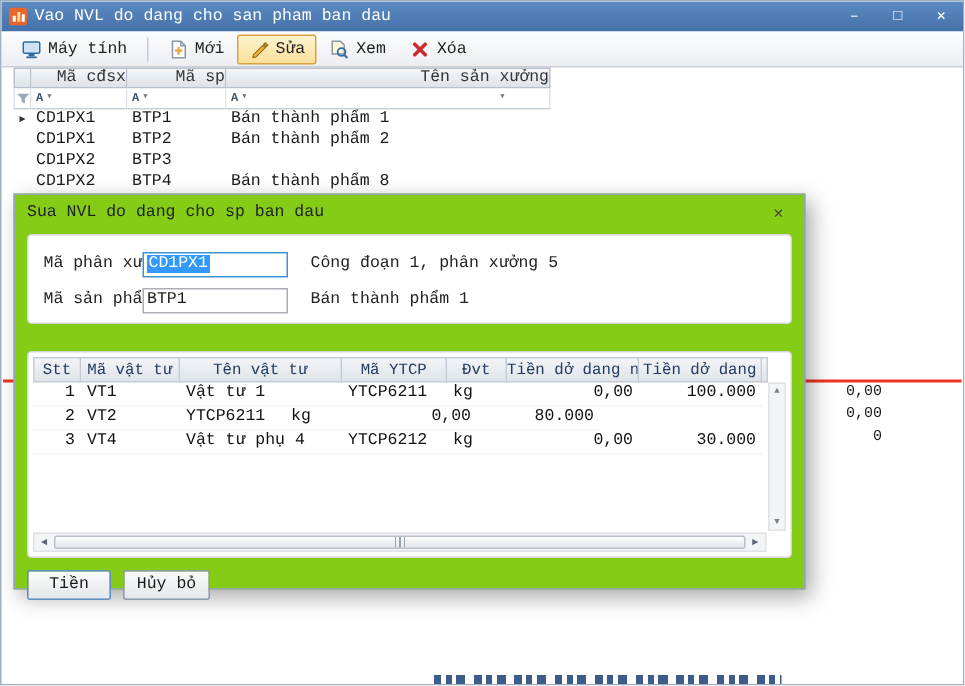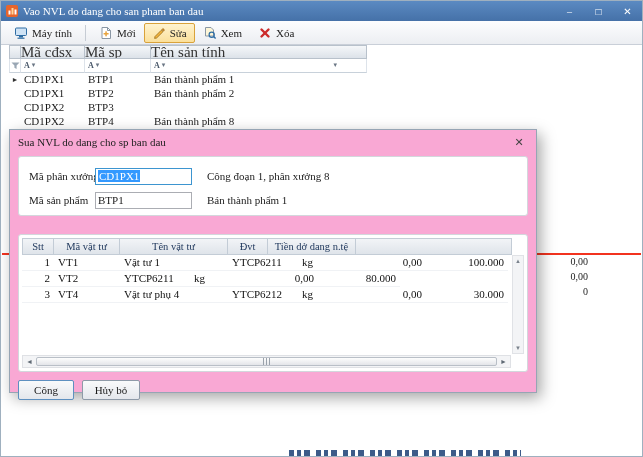--- a/index.html
+++ b/index.html
@@ -1,19 +1,19 @@
 <!DOCTYPE html>
 <html><head>
 <meta charset="utf-8">
 <style>
   *{margin:0;padding:0;box-sizing:border-box}
   body{background:#fff;margin:0}
   .screen{position:relative;width:643px;height:457px;overflow:hidden;background:#fff;
           border:1px solid #9fb0bf;color:#1a1a1a;
-          font-family:Liberation Serif, serif;font-size:11px}
+          font-family:Liberation Mono, monospace;font-size:11px}
 
   
   .titlebar{position:absolute;top:0;left:0;right:0;height:20px;
             background:linear-gradient(#5b8ac2,#4571a8);display:flex;align-items:center;color:#fff}
   .app-icon{margin:0 5px;display:flex;flex:none}
   .title-text{flex:1;font-size:11px;white-space:nowrap;overflow:hidden}
   .win-controls{display:flex;height:100%}
   .win-btn{width:29px;height:100%;display:flex;align-items:center;justify-content:center;font-size:10px;color:#fff}
 
   
@@ -22,39 +22,39 @@
   .tb-btn{display:flex;align-items:center;gap:4px;height:20px;padding:0 7px;border:1px solid transparent;border-radius:2px;color:#222;white-space:nowrap}
   .tb-btn.active{background:linear-gradient(#fff3cf,#fbe09b);border-color:#d9a23a}
   .tb-sep{width:1px;height:16px;background:#c6ccd4;margin:0 5px}
   .tb-ic{display:flex;flex:none}
 
   
   .grid{position:absolute;left:8px;top:44px;width:358px}
   .g-row{display:flex;height:14px;line-height:13px}
   .c0{width:12px;flex:none}.c1{width:64px;flex:none}.c2{width:66px;flex:none}.c3{width:216px;flex:none}
   .g-head .cell{background:linear-gradient(#f5f7f9,#dce2e9);border:1px solid #b8c1cb;border-left:none;
-                text-align:left;color:#333;overflow:hidden;white-space:nowrap;font-size:15px}
+                text-align:right;color:#333;overflow:hidden;white-space:nowrap;font-size:11px}
   .g-head .cell:first-child{border-left:1px solid #b8c1cb}
   .g-filter .cell{border-right:1px solid #dde3ea;border-bottom:1px solid #c8d1da;display:flex;align-items:center;padding:0 3px;background:#fff}
   .g-filter .cell:first-child{border-left:1px solid #dde3ea;justify-content:center;padding:0}
   .fc{display:flex;align-items:center;gap:2px}
   .fc-a{font-size:8px;font-weight:bold;color:#49586a}
   .fc-ar{font-size:7px;color:#6a7684}
   .fc-dd{margin-left:auto;margin-right:26px;font-size:7px;color:#6a7684}
   .g-data .cell{padding:0 3px;white-space:nowrap;overflow:hidden}
   .g-data .c0{display:flex;align-items:center;justify-content:center;font-size:7px;color:#333;padding:0}
 
   
   .red-line{position:absolute;left:1px;right:1px;top:252px;height:2px;background:#f2331f;z-index:2}
   .bg-val{position:absolute;left:542px;width:45px;height:13px;text-align:right;font-size:10px;color:#222;z-index:2}
   .artifact{position:absolute;left:288px;top:449px;width:232px;height:7px;opacity:.9;
     background:repeating-linear-gradient(90deg,#27497c 0 5px,rgba(0,0,0,0) 5px 8px,#27497c 8px 12px,rgba(0,0,0,0) 12px 15px,#27497c 15px 21px,rgba(0,0,0,0) 21px 27px)}
 
   
-  .dialog{position:absolute;left:8px;top:128px;width:528px;height:264px;background:#f9a8d4;
+  .dialog{position:absolute;left:8px;top:128px;width:528px;height:264px;background:#84cc16;
           border:1px solid #96a5b4;box-shadow:4px 5px 14px rgba(0,0,0,.35);z-index:10}
   .dlg-head{height:24px;display:flex;align-items:center;padding:0 8px}
   .dlg-title{flex:1;color:#222}
   .dlg-close{width:18px;height:18px;display:flex;align-items:center;justify-content:center;color:#444;font-size:11px}
   .groupbox{position:absolute;border:1px solid #d3d7dc;border-radius:3px;background:#fff}
   .gb-fields{left:8px;top:26px;right:8px;height:60px}
   .f-row{position:absolute;left:0;right:0;height:18px;display:flex;align-items:center}
   .f-label{position:absolute;left:10px;color:#222}
   .f-input{position:absolute;left:76px;width:97px;height:17px;border:1px solid #abadb3;display:flex;align-items:center;padding:0 2px;background:#fff}
   .f-input.focused{border-color:#3d95d0}
@@ -162,21 +162,21 @@
       </span>
       <span>Xóa</span>
     </span>
   </div>
 
   <div class="grid">
     <div class="g-row g-head">
       <span class="cell c0"></span>
       <span class="cell c1">Mã cđsx</span>
       <span class="cell c2">Mã sp</span>
-      <span class="cell c3">Tên sản tính</span>
+      <span class="cell c3">Tên sản xưởng</span>
     </div>
     <div class="g-row g-filter">
       <span class="cell c0">
         <svg width="9" height="8" viewBox="0 0 9 8">
             <path d="M0.5 0.5h8L5.6 3.6v3.4L3.4 5.8V3.6z" fill="#9aa7b4"></path>
           </svg>
       </span>
       <span class="cell c1">
         <span class="fc">
             <span class="fc-a">A</span>
@@ -233,39 +233,41 @@
       <span class="dlg-title">Sua NVL do dang cho sp ban dau</span>
       <span class="dlg-close">✕</span>
     </div>
 
     <div class="groupbox gb-fields">
       <div class="f-row" style="top:10px">
         <span class="f-label">Mã phân xưởng</span>
         <span class="f-input focused">
           <span class="sel">CD1PX1</span>
         </span>
-        <span class="f-desc">Công đoạn 1, phân xưởng 8</span>
+        <span class="f-desc">Công đoạn 1, phân xưởng 5</span>
       </div>
       <div class="f-row" style="top:34px">
         <span class="f-label">Mã sản phẩm</span>
         <span class="f-input">
           <span>BTP1</span>
         </span>
         <span class="f-desc">Bán thành phẩm 1</span>
       </div>
     </div>
 
 
     <div class="groupbox gb-grid">
       <div class="d-row d-head">
         <span class="dcell d0">Stt</span>
         <span class="dcell d1">Mã vật tư</span>
         <span class="dcell d2">Tên vật tư</span>
+        <span class="dcell d3">Mã YTCP</span>
         <span class="dcell d4">Đvt</span>
         <span class="dcell d5">Tiền dở dang n.tệ</span>
+        <span class="dcell d6">Tiền dở dang</span>
         <span class="dcell dfill"></span>
       </div>
       <div class="d-row d-data">
         <span class="dcell d0 num">1</span>
         <span class="dcell d1">VT1</span>
         <span class="dcell d2">Vật tư 1</span>
         <span class="dcell d3">YTCP6211</span>
         <span class="dcell d4">kg</span>
         <span class="dcell d5 num">0,00</span>
         <span class="dcell d6 num">100.000</span>
@@ -294,17 +296,17 @@
       </div>
       <div class="hscroll">
         <span class="hs-ar">◄</span>
         <span class="hs-thumb">
           <span class="hs-grip"></span>
         </span>
         <span class="hs-ar">►</span>
       </div>
     </div>
 
-    <div class="btn btn-nhan">Công</div>
+    <div class="btn btn-nhan">Tiền</div>
     <div class="btn btn-huybo">Hủy bỏ</div>
   </div>
 
 </div>
 
 </body></html>

